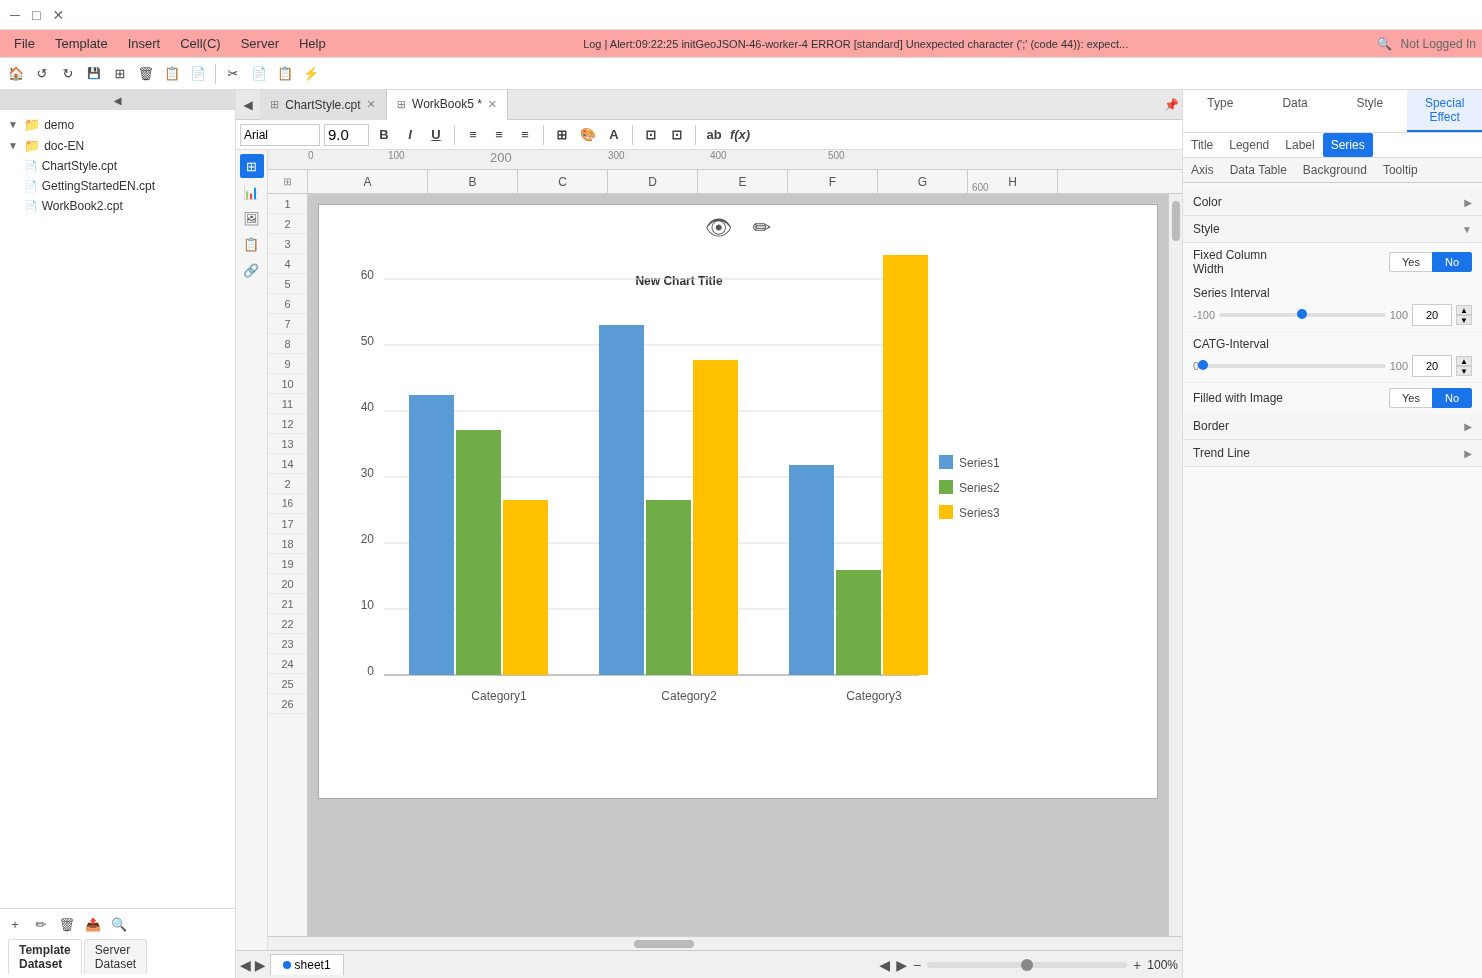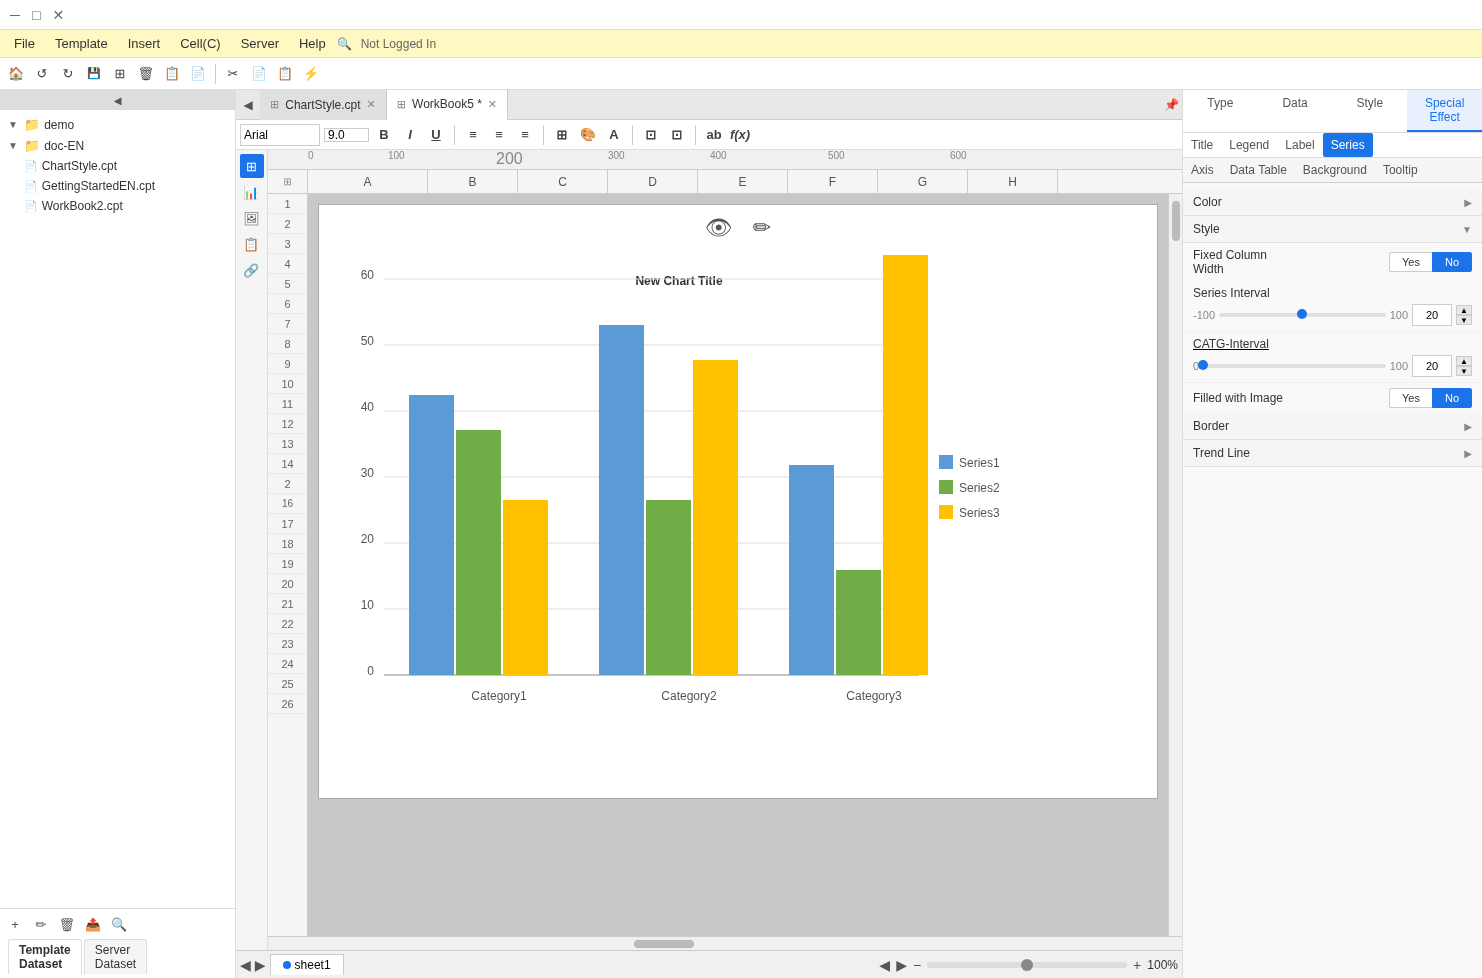--- a/index.html
+++ b/index.html
@@ -13,21 +13,21 @@
     }
     .title-bar-left { display: flex; align-items: center; gap: 8px; }
     .title-bar-logo { width: 16px; height: 16px; background: #e84a3a; border-radius: 2px; }
     .title-bar-text { font-size: 12px; color: #333; }
     .title-bar-right { display: flex; gap: 12px; }
     .title-bar-btn { cursor: pointer; font-size: 14px; color: #666; }
 
     
     .menu-bar {
       display: flex; align-items: center;
-      background: #fef9c3; height: 28px; padding: 0 6px;
+      background: #fca5a5; height: 28px; padding: 0 6px;
       border-bottom: 1px solid #ddd; gap: 4px;
     }
     .menu-item { padding: 3px 8px; cursor: pointer; font-size: 13px; color: #333; }
     .menu-log { flex: 1; text-align: center; font-size: 11px; color: #333; }
     .menu-right { font-size: 12px; color: #666; display: flex; align-items: center; gap: 8px; }
 
     
     .toolbar {
       display: flex; align-items: center;
       background: #fff; height: 32px; padding: 2px 4px;
@@ -62,21 +62,21 @@
     .tab-collapse-btn { width: 24px; height: 30px; display: flex; align-items: center; justify-content: center; cursor: pointer; color: #555; font-size: 12px; }
     .tab { display: flex; align-items: center; height: 30px; padding: 0 10px; background: #e0e0e0; border-right: 1px solid #ccc; cursor: pointer; font-size: 12px; color: #333; gap: 6px; }
     .tab.active { background: #fff; border-bottom: 1px solid #fff; }
     .tab-close { font-size: 11px; color: #888; cursor: pointer; }
     .tab-icon { font-size: 11px; color: #888; }
     .tab-pin { width: 20px; height: 20px; display: flex; align-items: center; justify-content: center; cursor: pointer; color: #555; margin-left: auto; }
 
     
     .formula-bar { display: flex; align-items: center; background: #fff; height: 30px; padding: 2px 4px; border-bottom: 1px solid #ddd; gap: 4px; }
     .font-select { width: 80px; height: 22px; font-size: 12px; border: 1px solid #ccc; padding: 1px 3px; }
-    .font-size-select { width: 45px; height: 14px; font-size: 12px; border: 1px solid #ccc; padding: 1px 3px; }
+    .font-size-select { width: 45px; height: 22px; font-size: 15px; border: 1px solid #ccc; padding: 1px 3px; }
     .formula-btn { width: 22px; height: 22px; display: flex; align-items: center; justify-content: center; cursor: pointer; color: #444; font-size: 13px; font-weight: bold; border-radius: 2px; }
     
     
     .ruler { height: 20px; background: #f0f0f0; border-bottom: 1px solid #ccc; position: relative; display: flex; }
     
     
     .right-panel { width: 300px; background: #f9f9f9; border-left: 1px solid #ddd; display: flex; flex-direction: column; overflow: hidden; }
     .right-panel-header { display: flex; align-items: center; justify-content: space-between; padding: 6px 10px; background: #f0f0f0; border-bottom: 1px solid #ddd; }
     .right-panel-title { font-size: 13px; font-weight: bold; color: #333; }
     .right-panel-add { display: flex; align-items: center; gap: 4px; cursor: pointer; color: #1a73e8; font-size: 12px; }
@@ -137,20 +137,21 @@
   </div>
 </div>
 
 <div class="menu-bar">
   <span class="menu-item">File</span>
   <span class="menu-item">Template</span>
   <span class="menu-item">Insert</span>
   <span class="menu-item">Cell(C)</span>
   <span class="menu-item">Server</span>
   <span class="menu-item">Help</span>
+  <span class="menu-log">Log | Alert:09:22:25 initGeoJSON-46-worker-4 ERROR [standard] Unexpected character (';' (code 44)): expect...</span>
   <div class="menu-right">
     <span>🔍</span>
     <span>Not Logged In</span>
   </div>
 </div>
 
 <div class="toolbar">
   <div class="toolbar-btn">🏠</div>
   <div class="toolbar-btn">↺</div>
   <div class="toolbar-btn">↻</div>
@@ -267,25 +268,25 @@
         <div class="vert-btn">🖼</div>
         <div class="vert-btn">📋</div>
         <div class="vert-btn">🔗</div>
       </div>
 
       <div style="flex:1;display:flex;flex-direction:column;overflow:hidden;">
 
         <div class="ruler">
           <span style="position:absolute;left:40px;font-size:10px;color:#888;">0</span>
           <span style="position:absolute;left:120px;font-size:10px;color:#888;">100</span>
-          <span style="position:absolute;left:228px;font-size:16px;color:#888;">200</span>
+          <span style="position:absolute;left:222px;font-size:13px;color:#888;">200</span>
           <span style="position:absolute;left:340px;font-size:10px;color:#888;">300</span>
           <span style="position:absolute;left:442px;font-size:10px;color:#888;">400</span>
           <span style="position:absolute;left:560px;font-size:10px;color:#888;">500</span>
-          <span style="position:absolute;left:682px;font-size:10px;color:#888;">600</span>
+          <span style="position:absolute;left:704px;font-size:10px;color:#888;margin-top:32px;">600</span>
         </div>
 
         <div style="display:flex;flex-direction:column;flex:1;overflow:hidden;">
 
           <div style="display:flex;background:#f5f5f5;border-bottom:1px solid #ccc;height:24px;">
             <div style="width:40px;min-width:40px;border-right:1px solid #ccc;display:flex;align-items:center;justify-content:center;">
               <span style="font-size:10px;color:#888;">⊞</span>
             </div>
             <div style="width:120px;border-right:1px solid #ccc;display:flex;align-items:center;justify-content:center;font-size:12px;color:#555;">A</div>
             <div style="width:90px;border-right:1px solid #ccc;display:flex;align-items:center;justify-content:center;font-size:12px;color:#555;">B</div>
@@ -477,21 +478,21 @@
           <span style="font-size:11px;color:#888;">100</span>
           <input class="panel-input" value="20" style="width: 40px;">
           <div style="display:flex;flex-direction:column;">
             <div class="panel-spinner-btn">▲</div>
             <div class="panel-spinner-btn">▼</div>
           </div>
         </div>
       </div>
 
       <div style="padding:5px 10px;border-bottom:1px solid #f0f0f0;">
-        <div style="display:flex;align-items:flex-start;margin-bottom:4px;text-decoration:underline;">
+        <div style="display:flex;align-items:flex-start;margin-bottom:4px;">
           <span style="font-size:12px;color:#333;">CATG-Interval</span>
         </div>
         <div style="display:flex;align-items:center;gap:4px;">
           <span style="font-size:11px;color:#888;">0</span>
           <div style="flex:1;height:4px;background:#e0e0e0;border-radius:2px;position:relative;cursor:pointer;">
             <div style="position:absolute;left:0%;top:-4px;width:10px;height:10px;background:#1a73e8;border-radius:50%;transform:translateX(-50%);"></div>
           </div>
           <span style="font-size:11px;color:#888;">100</span>
           <input class="panel-input" value="20" style="width: 40px;">
           <div style="display:flex;flex-direction:column;">

